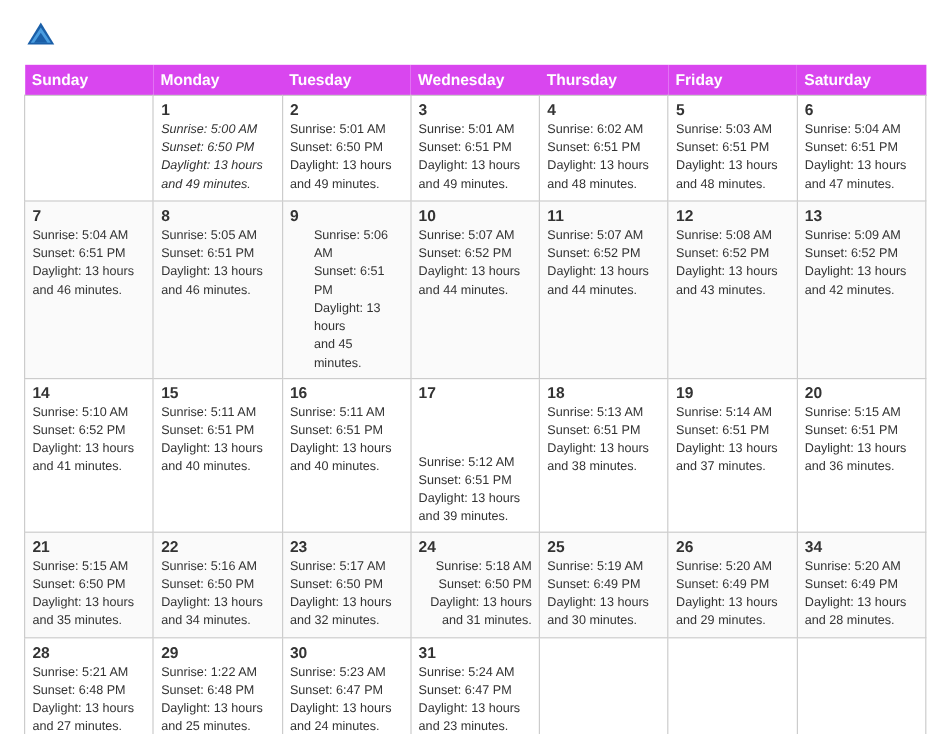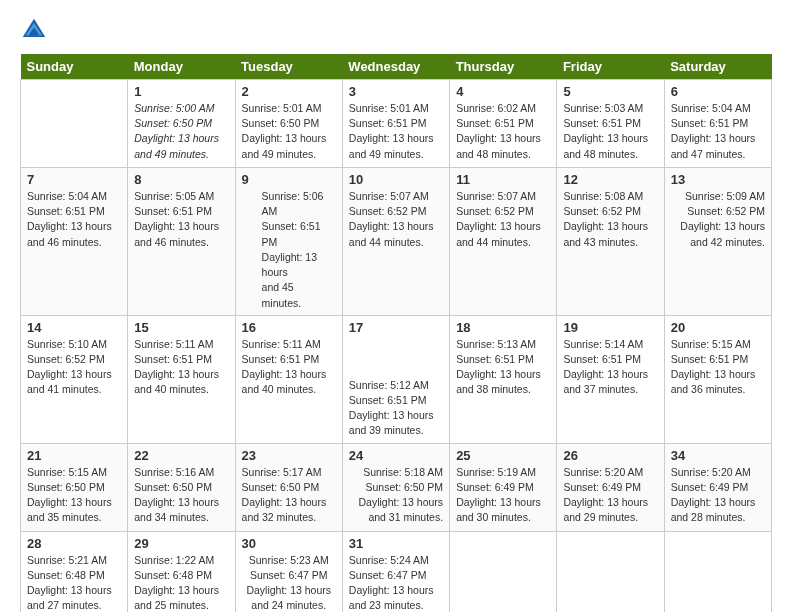--- a/index.html
+++ b/index.html
@@ -85,21 +85,21 @@
     .day-info {
       font-size: 10.5px;
       line-height: 1.45;
       color: #333;
     }
     .empty {
       background: #f9f9f9;
     }
     tr:nth-child(even) td { background-color: #fafafa; }
     tr:nth-child(odd) td { background-color: #fff; }
-    .calendar thead tr th { background-color: #4d7c0f; }
+    .calendar thead tr th { background-color: #d946ef; }
   </style>
 </head>
 <body>
 
 <div class="page">
   <div class="header">
     <div class="logo">
       <svg class="logo-icon" viewBox="0 0 40 40">
         <polygon points="20,4 36,30 4,30" fill="#1a5fa8"></polygon>
         <polygon points="20,10 32,28 8,28" fill="#4a9de0"></polygon>
@@ -212,21 +212,21 @@
           </td>
           <td>
             <span class="day-num">12</span>
             <div class="day-info" style="white-space: pre-line;">Sunrise: 5:08 AM
 Sunset: 6:52 PM
 Daylight: 13 hours
 and 43 minutes.</div>
           </td>
           <td>
             <span class="day-num">13</span>
-            <div class="day-info" style="white-space: pre-line; text-align: right;">Sunrise: 5:09 AM
+            <div class="day-info" style="white-space: pre-line;">Sunrise: 5:09 AM
 Sunset: 6:52 PM
 Daylight: 13 hours
 and 42 minutes.</div>
           </td>
         </tr>
         <tr>
           <td>
             <span class="day-num">14</span>
             <div class="day-info" style="white-space: pre-line;">Sunrise: 5:10 AM
 Sunset: 6:52 PM
@@ -337,21 +337,21 @@
           </td>
           <td>
             <span class="day-num">29</span>
             <div class="day-info" style="white-space: pre-line;">Sunrise: 1:22 AM
 Sunset: 6:48 PM
 Daylight: 13 hours
 and 25 minutes.</div>
           </td>
           <td>
             <span class="day-num">30</span>
-            <div class="day-info" style="white-space: pre-line; text-align: center;">Sunrise: 5:23 AM
+            <div class="day-info" style="white-space: pre-line;">Sunrise: 5:23 AM
 Sunset: 6:47 PM
 Daylight: 13 hours
 and 24 minutes.</div>
           </td>
           <td>
             <span class="day-num">31</span>
             <div class="day-info" style="white-space: pre-line;">Sunrise: 5:24 AM
 Sunset: 6:47 PM
 Daylight: 13 hours
 and 23 minutes.</div>

